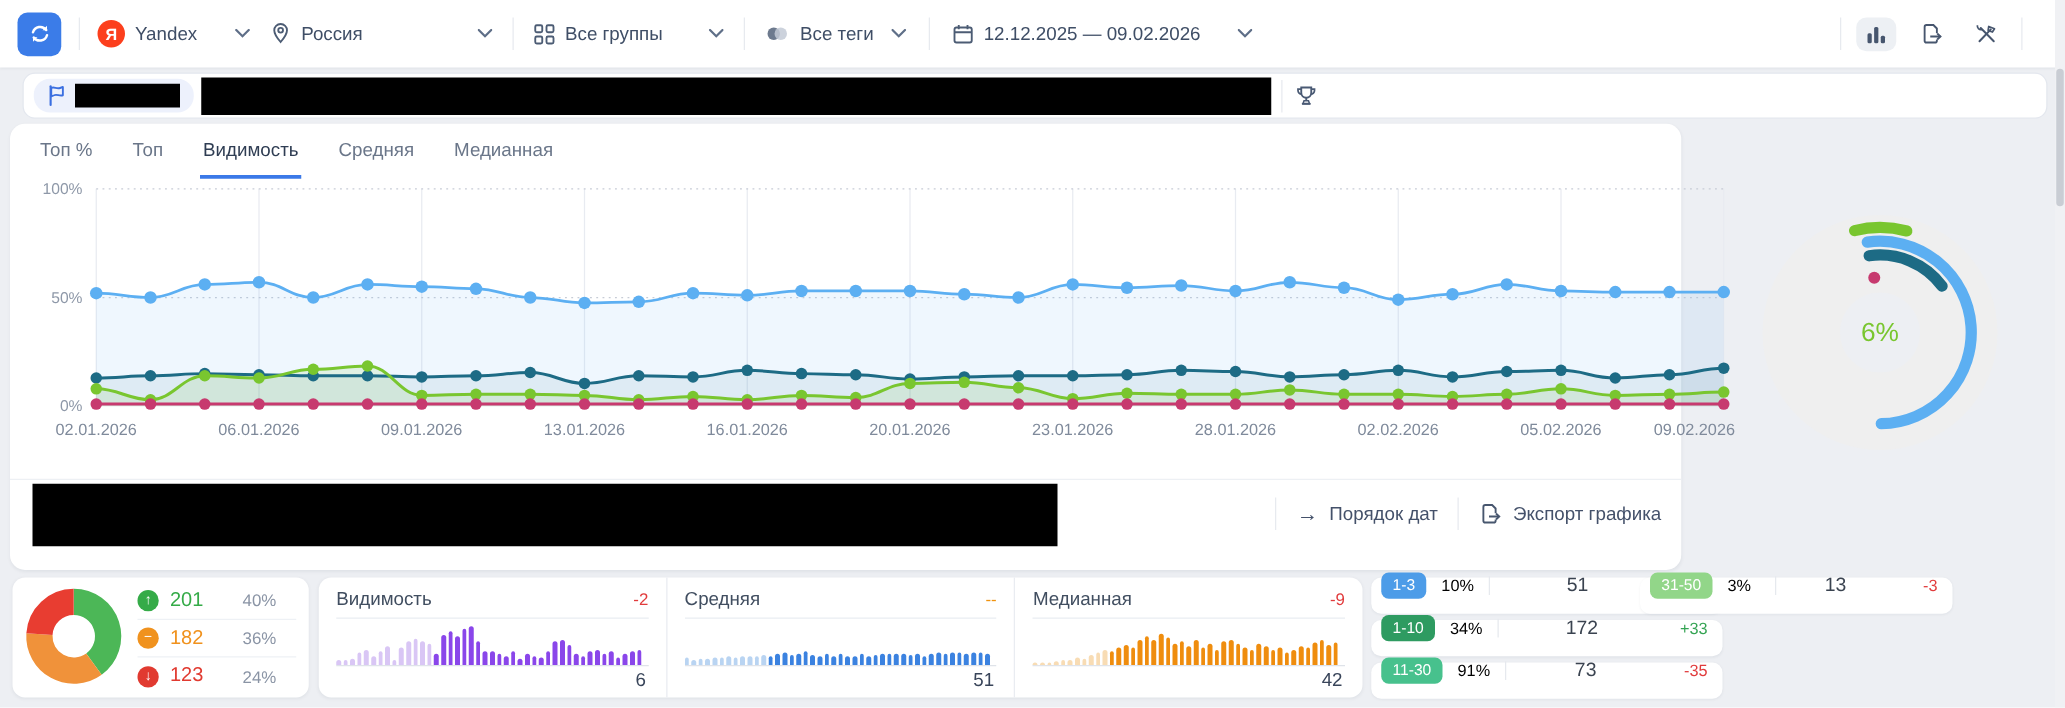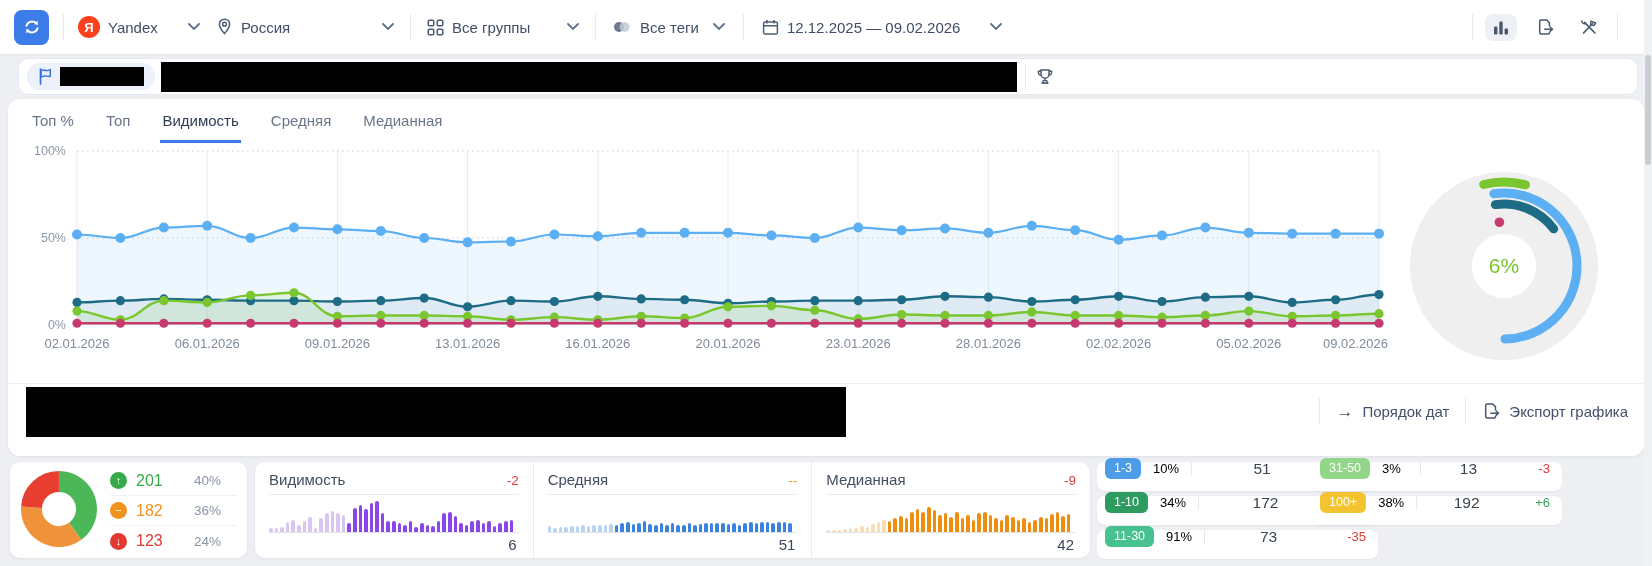--- a/index.html
+++ b/index.html
@@ -27,21 +27,21 @@
   .project-row { position:absolute; left:18px; top:58px; width:1620px; height:37px; background:#fff;
                  border:1px solid #e3e7ee; border-radius:10px; display:flex; align-items:center; padding:0 8px; }
   .project-pill { height:27px; background:#edf1fc; border-radius:13px; display:flex; align-items:center;
                   gap:7px; padding:0 11px; flex:none; }
   .redact-sm { width:84px; height:19px; background:#000; }
   .redact-main { width:856px; height:30px; background:#000; margin-left:6px; flex:none; }
   .project-row .vdiv { margin-left:8px; }
   .trophy-btn { border:none; background:transparent; cursor:pointer; margin-left:8px; display:flex; }
 
   
-  .chart-card { position:absolute; left:8px; top:99px; width:1636px; height:357px; background:#fff;
+  .chart-card { position:absolute; left:8px; top:99px; width:1337px; height:357px; background:#fff;
                 border-radius:12px; box-shadow:0 1px 3px rgba(25,35,55,.06); }
   .tabs { position:absolute; left:22px; top:0; height:44px; display:flex; gap:28px; }
   .tab { font-size:15px; color:#6a7689; padding:13px 2px 9px; border-bottom:3px solid transparent; cursor:pointer; }
   .tab.active { color:#2f3d53; border-bottom-color:#3b79e8; }
   .main-chart { position:absolute; left:0; top:44px; pointer-events:none; }
   .gauge { position:absolute; left:1396px; top:67px; }
   .foot-line { position:absolute; left:0; right:0; top:284px; height:1px; background:#edf0f4; }
   .redact-foot { position:absolute; left:18px; top:288px; width:820px; height:50px; background:#000; }
   .footer-controls { position:absolute; right:16px; top:290px; height:44px; display:flex; align-items:center; gap:16px; }
   .foot-btn { border:none; background:transparent; cursor:pointer; display:flex; align-items:center; gap:9px;
@@ -633,25 +633,18 @@
       </div>
     </div>
   <div class="pos-col pos-col-2">
       <div class="pos-row">
         <span class="badge" style="background: rgb(146, 214, 137);">31-50</span>
         <span class="pos-pct">3%</span>
         <span class="pos-vd"></span>
         <span class="pos-count">13</span>
         <span class="pos-delta" style="color: rgb(225, 59, 60);">-3</span>
       </div>
-      <div class="pos-row">
-        <span class="badge" style="background: rgb(244, 195, 48);">100+</span>
-        <span class="pos-pct">38%</span>
-        <span class="pos-vd"></span>
-        <span class="pos-count">192</span>
-        <span class="pos-delta" style="color: rgb(51, 163, 82);">+6</span>
-      </div>
     </div>
 
   <div class="scrollbar">
     <div class="scroll-thumb"></div>
   </div>
 </div>
 
 </body></html>

